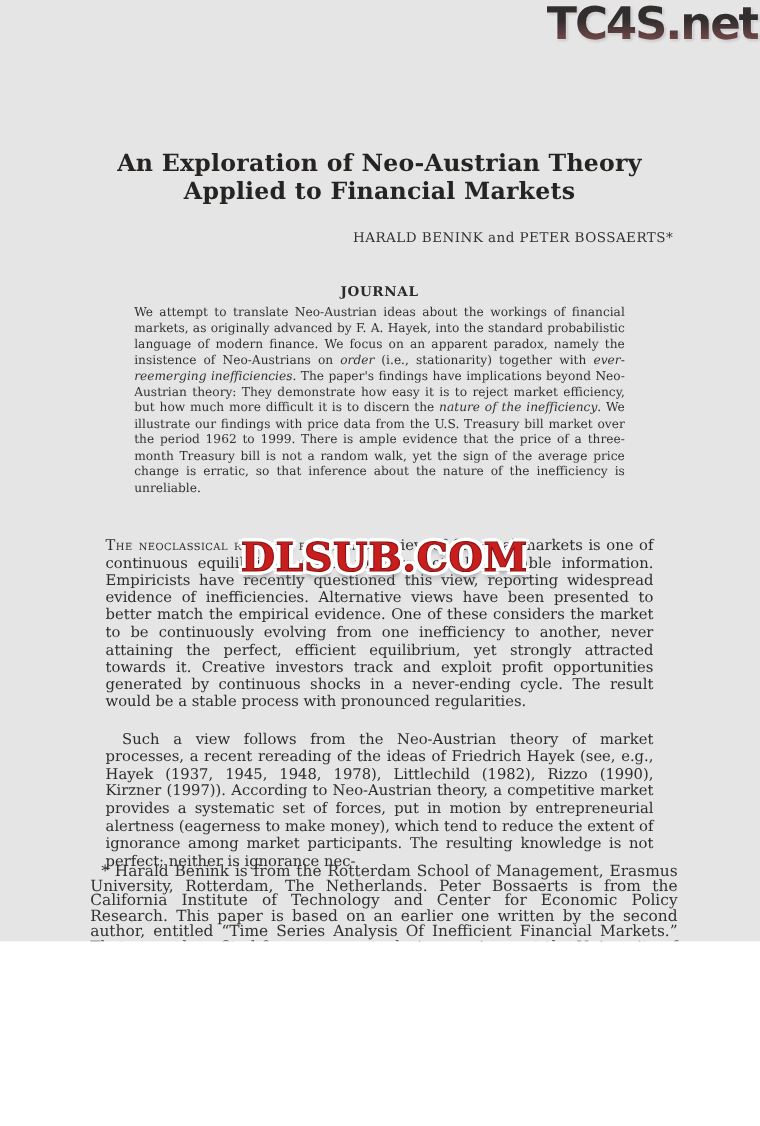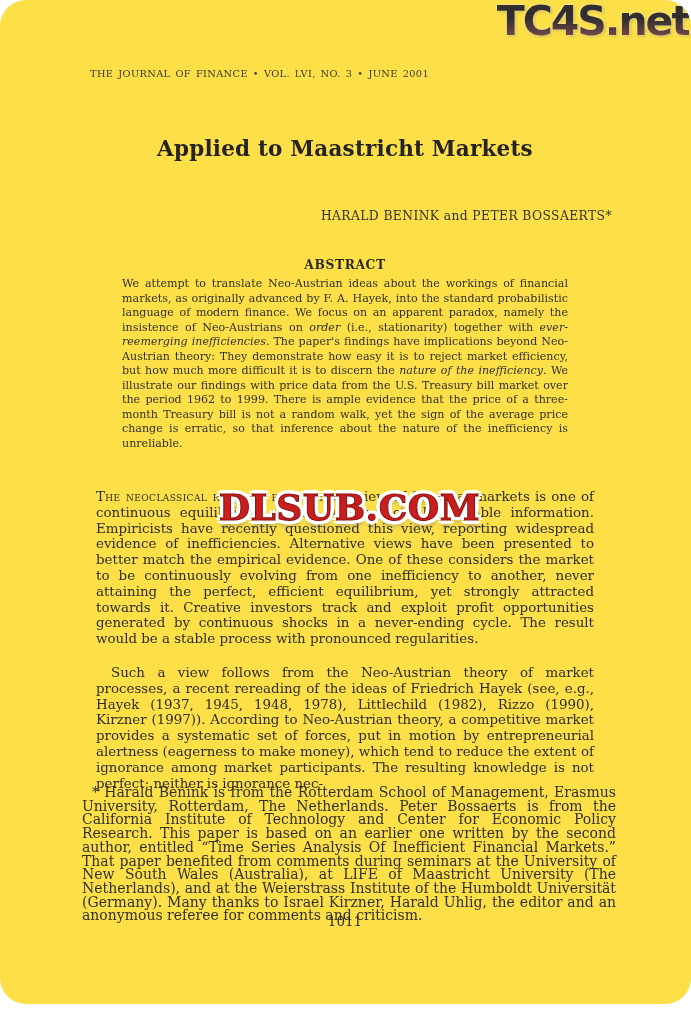--- a/index.html
+++ b/index.html
@@ -1,25 +1,24 @@
 <!DOCTYPE html>
 <html style="--body-text: #2e2c2b; --tc4s-dark: #332e2e; --tc4s-red: #8a5252; --dlsub-red: #c81e1e; --dlsub-dark-red: #8e0f0f; --traders-fill: #cd5c5c; --traders-outline: #7c2020;"><head>
 <meta charset="utf-8">
 <style>
   html, body { margin: 0; padding: 0; background: #ffffff; }
   .page {
     position: relative;
     width: 691px;
-    height: 1004px;
-    background: #fde047;
+    height: 856px;
+    background: #e5e5e5;
     overflow: hidden;
     font-family: "DejaVu Serif", serif;
     color: var(--body-text, #2e2c2b);
     margin: 0 auto;
-    border-radius: 26px;
   }
 
   .journal-header {
     position: absolute;
     left: 90px; top: 68px;
     font-size: 9.8px;
     letter-spacing: 0.35px;
     word-spacing: 1.5px;
     color: #3a3836;
     white-space: nowrap;
@@ -145,29 +144,29 @@
     white-space: nowrap;
   }
 </style>
 </head>
 <body>
 
 <div class="page">
 
   <div class="wm-tc4s">TC4S.net</div>
 
-  <div class="journal-header">THE JOURNAL OF FINANCE • VOL. LVI, NO. 3 • JUNE 2001</div>
 
   <div class="title-block">
-    <div>Applied to Maastricht Markets</div>
+    <div>An Exploration of Neo-Austrian Theory</div>
+    <div>Applied to Financial Markets</div>
   </div>
 
   <div class="authors">HARALD BENINK and PETER BOSSAERTS*</div>
 
-  <div class="abstract-heading">ABSTRACT</div>
+  <div class="abstract-heading">JOURNAL</div>
 
   <div class="abstract-body"><span>We attempt to translate Neo-Austrian ideas about the workings of financial markets, as originally advanced by F. A. Hayek, into the standard probabilistic language of modern finance. We focus on an apparent paradox, namely the insistence of Neo-Austrians on </span><span class="seg-italic">order</span><span> (i.e., stationarity) together with </span><span class="seg-italic">ever-reemerging inefficiencies</span><span>. The paper's findings have implications beyond Neo-Austrian theory: They demonstrate how easy it is to reject market efficiency, but how much more difficult it is to discern the </span><span class="seg-italic">nature of the inefficiency</span><span>. We illustrate our findings with price data from the U.S. Treasury bill market over the period 1962 to 1999. There is ample evidence that the price of a three-month Treasury bill is not a random walk, yet the sign of the average price change is erratic, so that inference about the nature of the inefficiency is unreliable.</span></div>
 
   <div class="body-text">
     <p><span class="seg-smallcaps">The neoclassical rational expectations</span><span> view of financial markets is one of continuous equilibrium: prices fully reflect all available information. Empiricists have recently questioned this view, reporting widespread evidence of inefficiencies. Alternative views have been presented to better match the empirical evidence. One of these considers the market to be continuously evolving from one inefficiency to another, never attaining the perfect, efficient equilibrium, yet strongly attracted towards it. Creative investors track and exploit profit opportunities generated by continuous shocks in a never-ending cycle. The result would be a stable process with pronounced regularities.</span></p>
     <p class="indented">Such a view follows from the Neo-Austrian theory of market processes, a recent rereading of the ideas of Friedrich Hayek (see, e.g., Hayek (1937, 1945, 1948, 1978), Littlechild (1982), Rizzo (1990), Kirzner (1997)). According to Neo-Austrian theory, a competitive market provides a systematic set of forces, put in motion by entrepreneurial alertness (eagerness to make money), which tend to reduce the extent of ignorance among market participants. The resulting knowledge is not perfect; neither is ignorance nec-</p>
   </div>
 
   <div class="wm-dlsub">DLSUB.COM</div>
 

